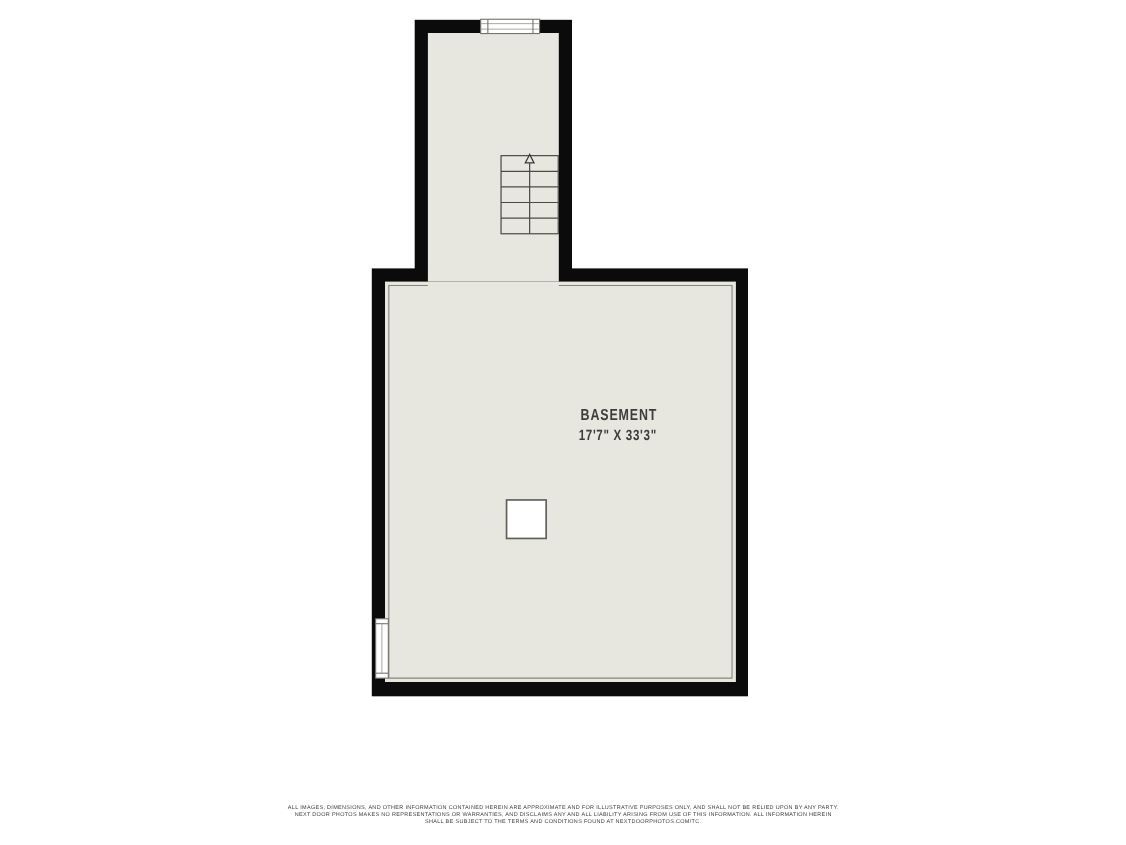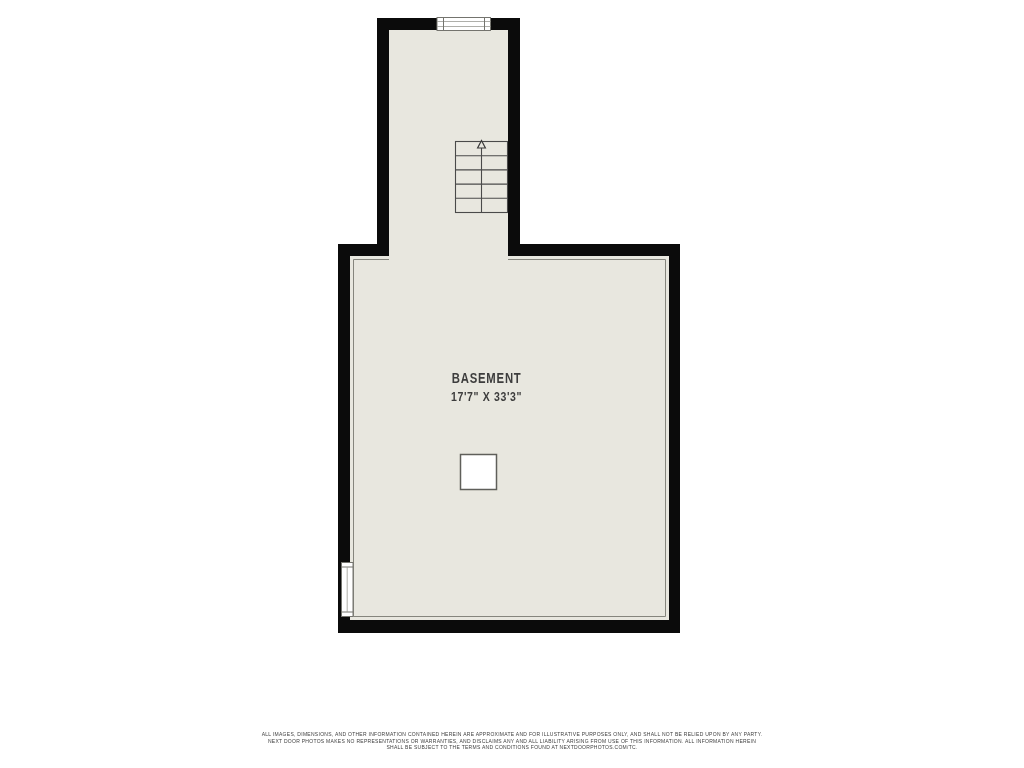--- a/index.html
+++ b/index.html
@@ -27,21 +27,21 @@
   .hall-walls{left:377px;top:18px;width:143px;height:238px;}
   .room-walls{left:338px;top:244px;width:342px;height:389px;}
   
   .hall-floor{left:389px;top:30px;width:119px;height:226px;}
   .room-floor{left:350px;top:256px;width:319px;height:364px;}
 
   .plan-svg{left:0;top:0;width:1024px;height:768px;pointer-events:none;}
 
   .label-wrap{
     left:367px;top:369px;width:240px;
-    text-align:center;color:var(--label);
+    text-align:right;color:var(--label);
   }
   .room-name{
     display:inline-block;
     font-size:14.5px;font-weight:bold;letter-spacing:1px;
     transform:scaleX(0.78);transform-origin:center;
     white-space:nowrap;
   }
   .room-dims{
     display:inline-block;
     font-size:13.5px;font-weight:bold;letter-spacing:0.8px;

